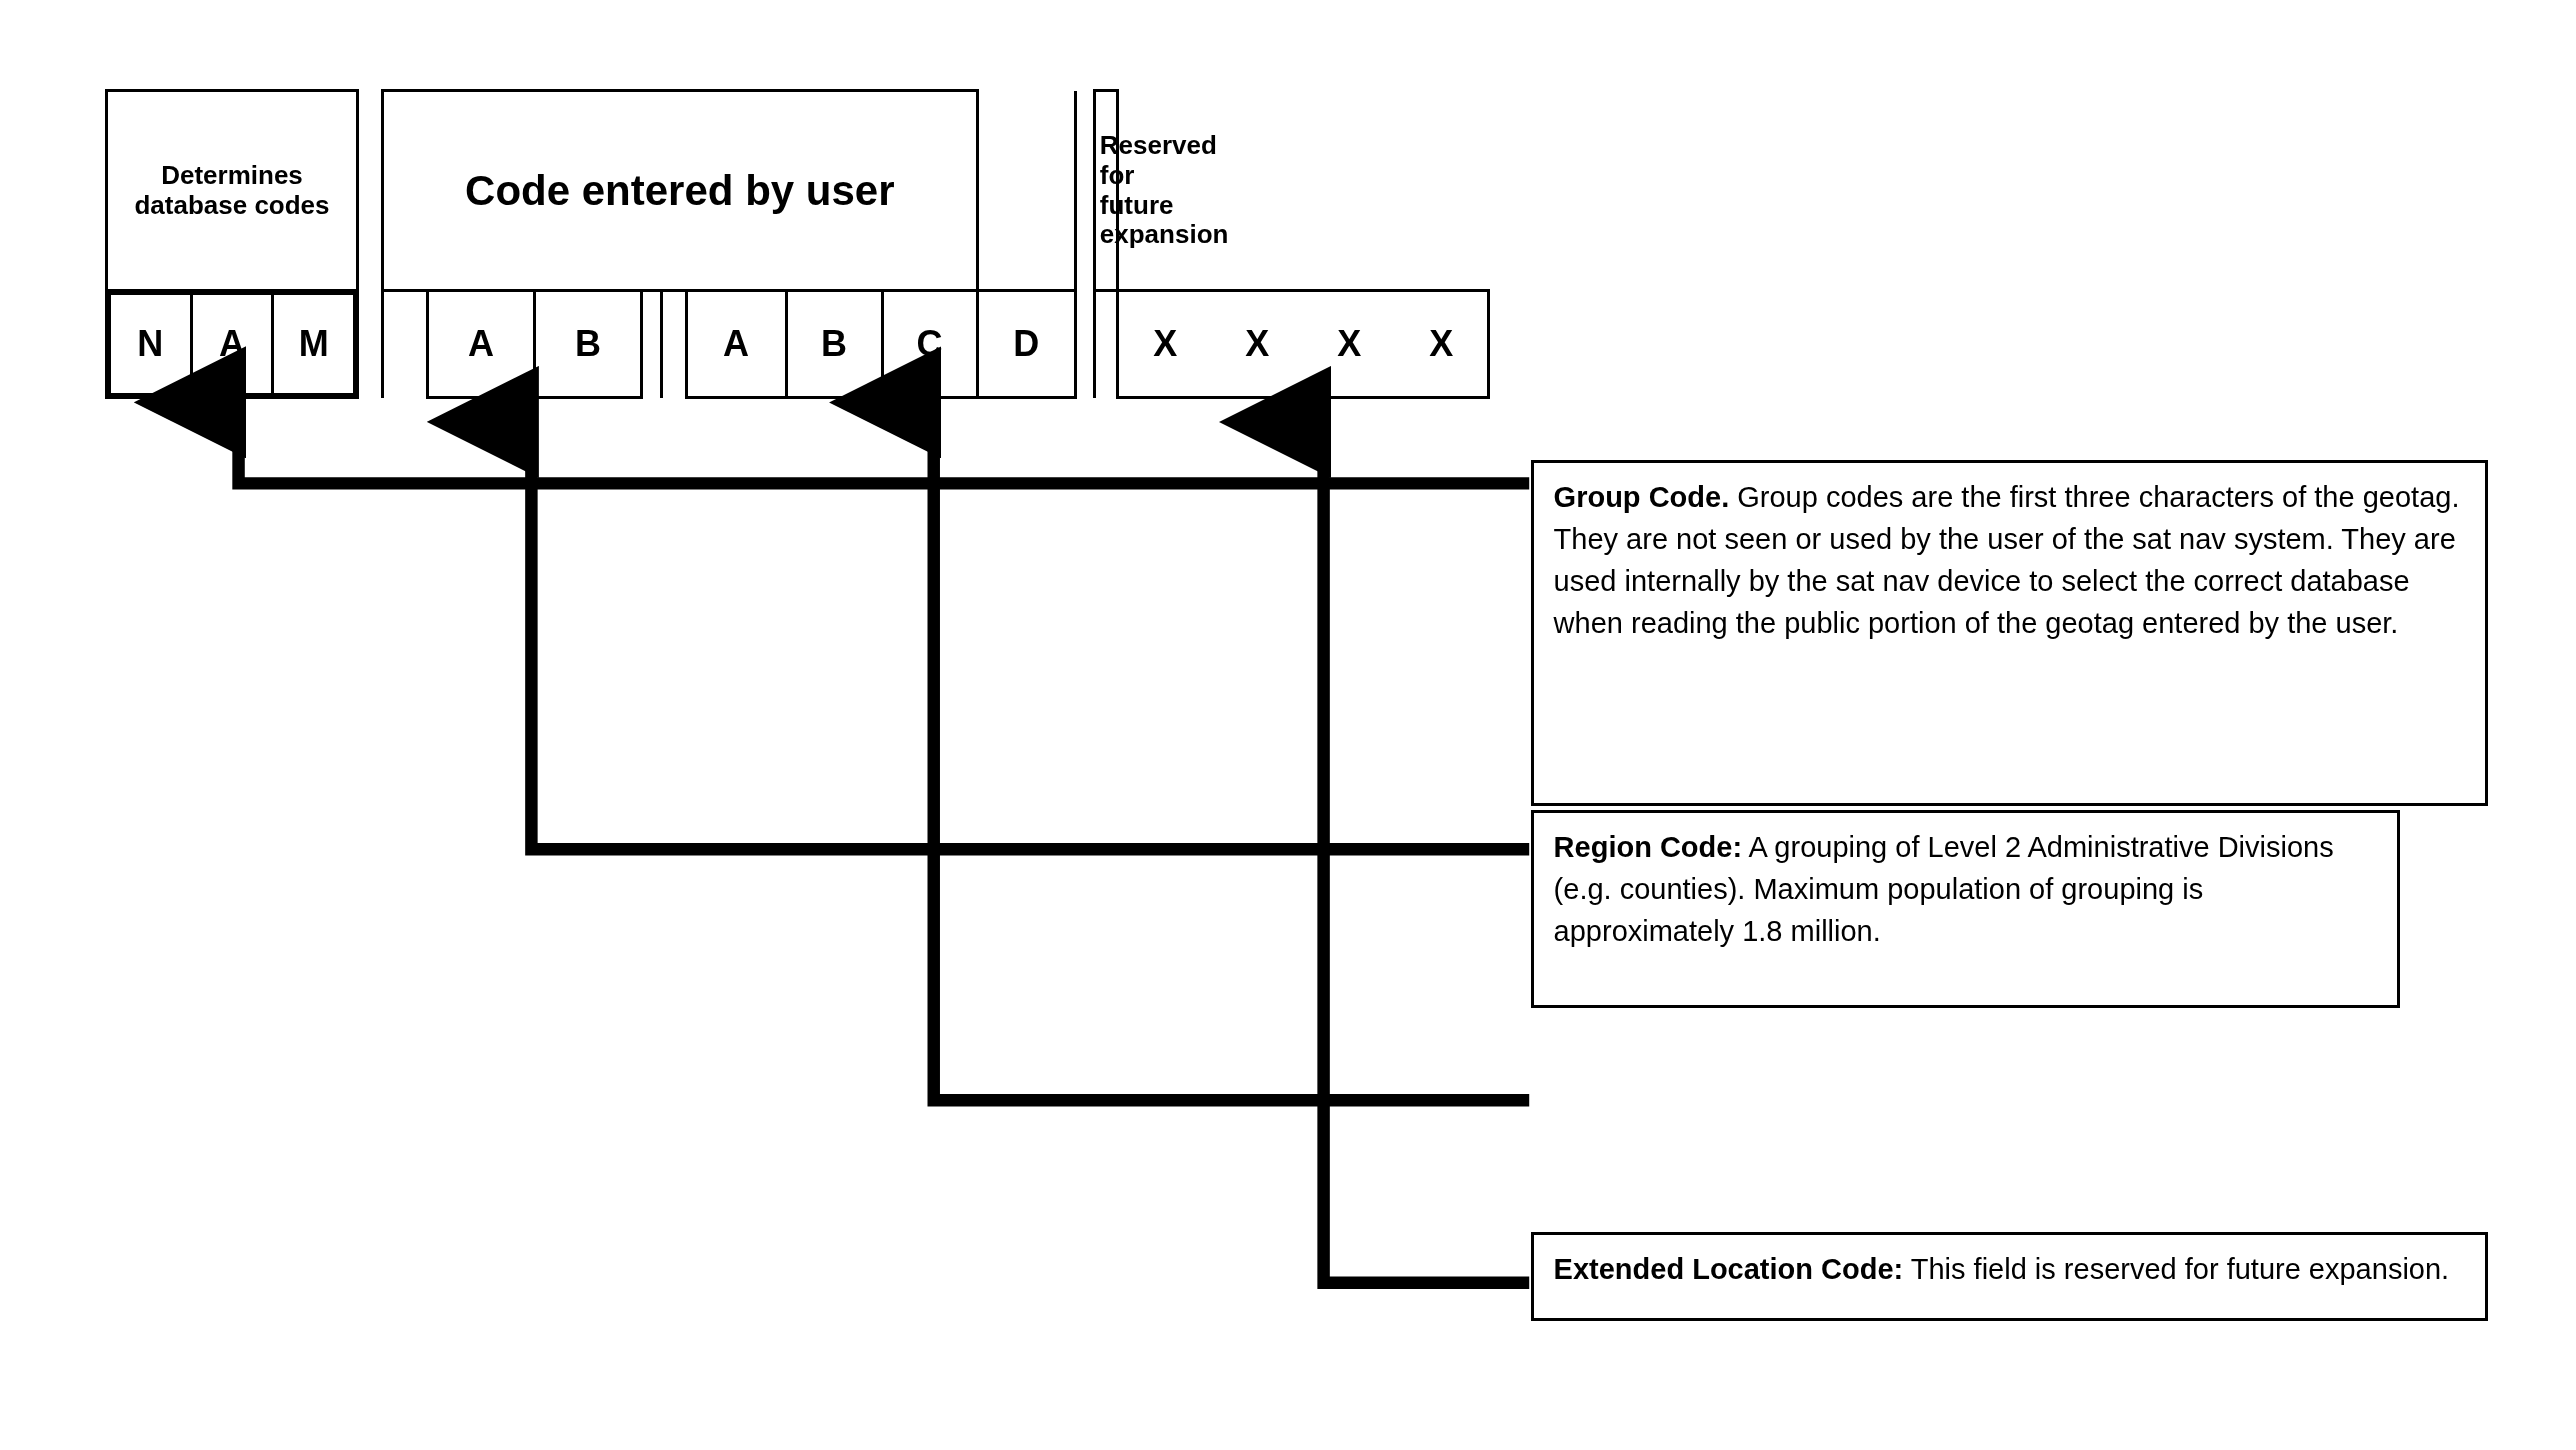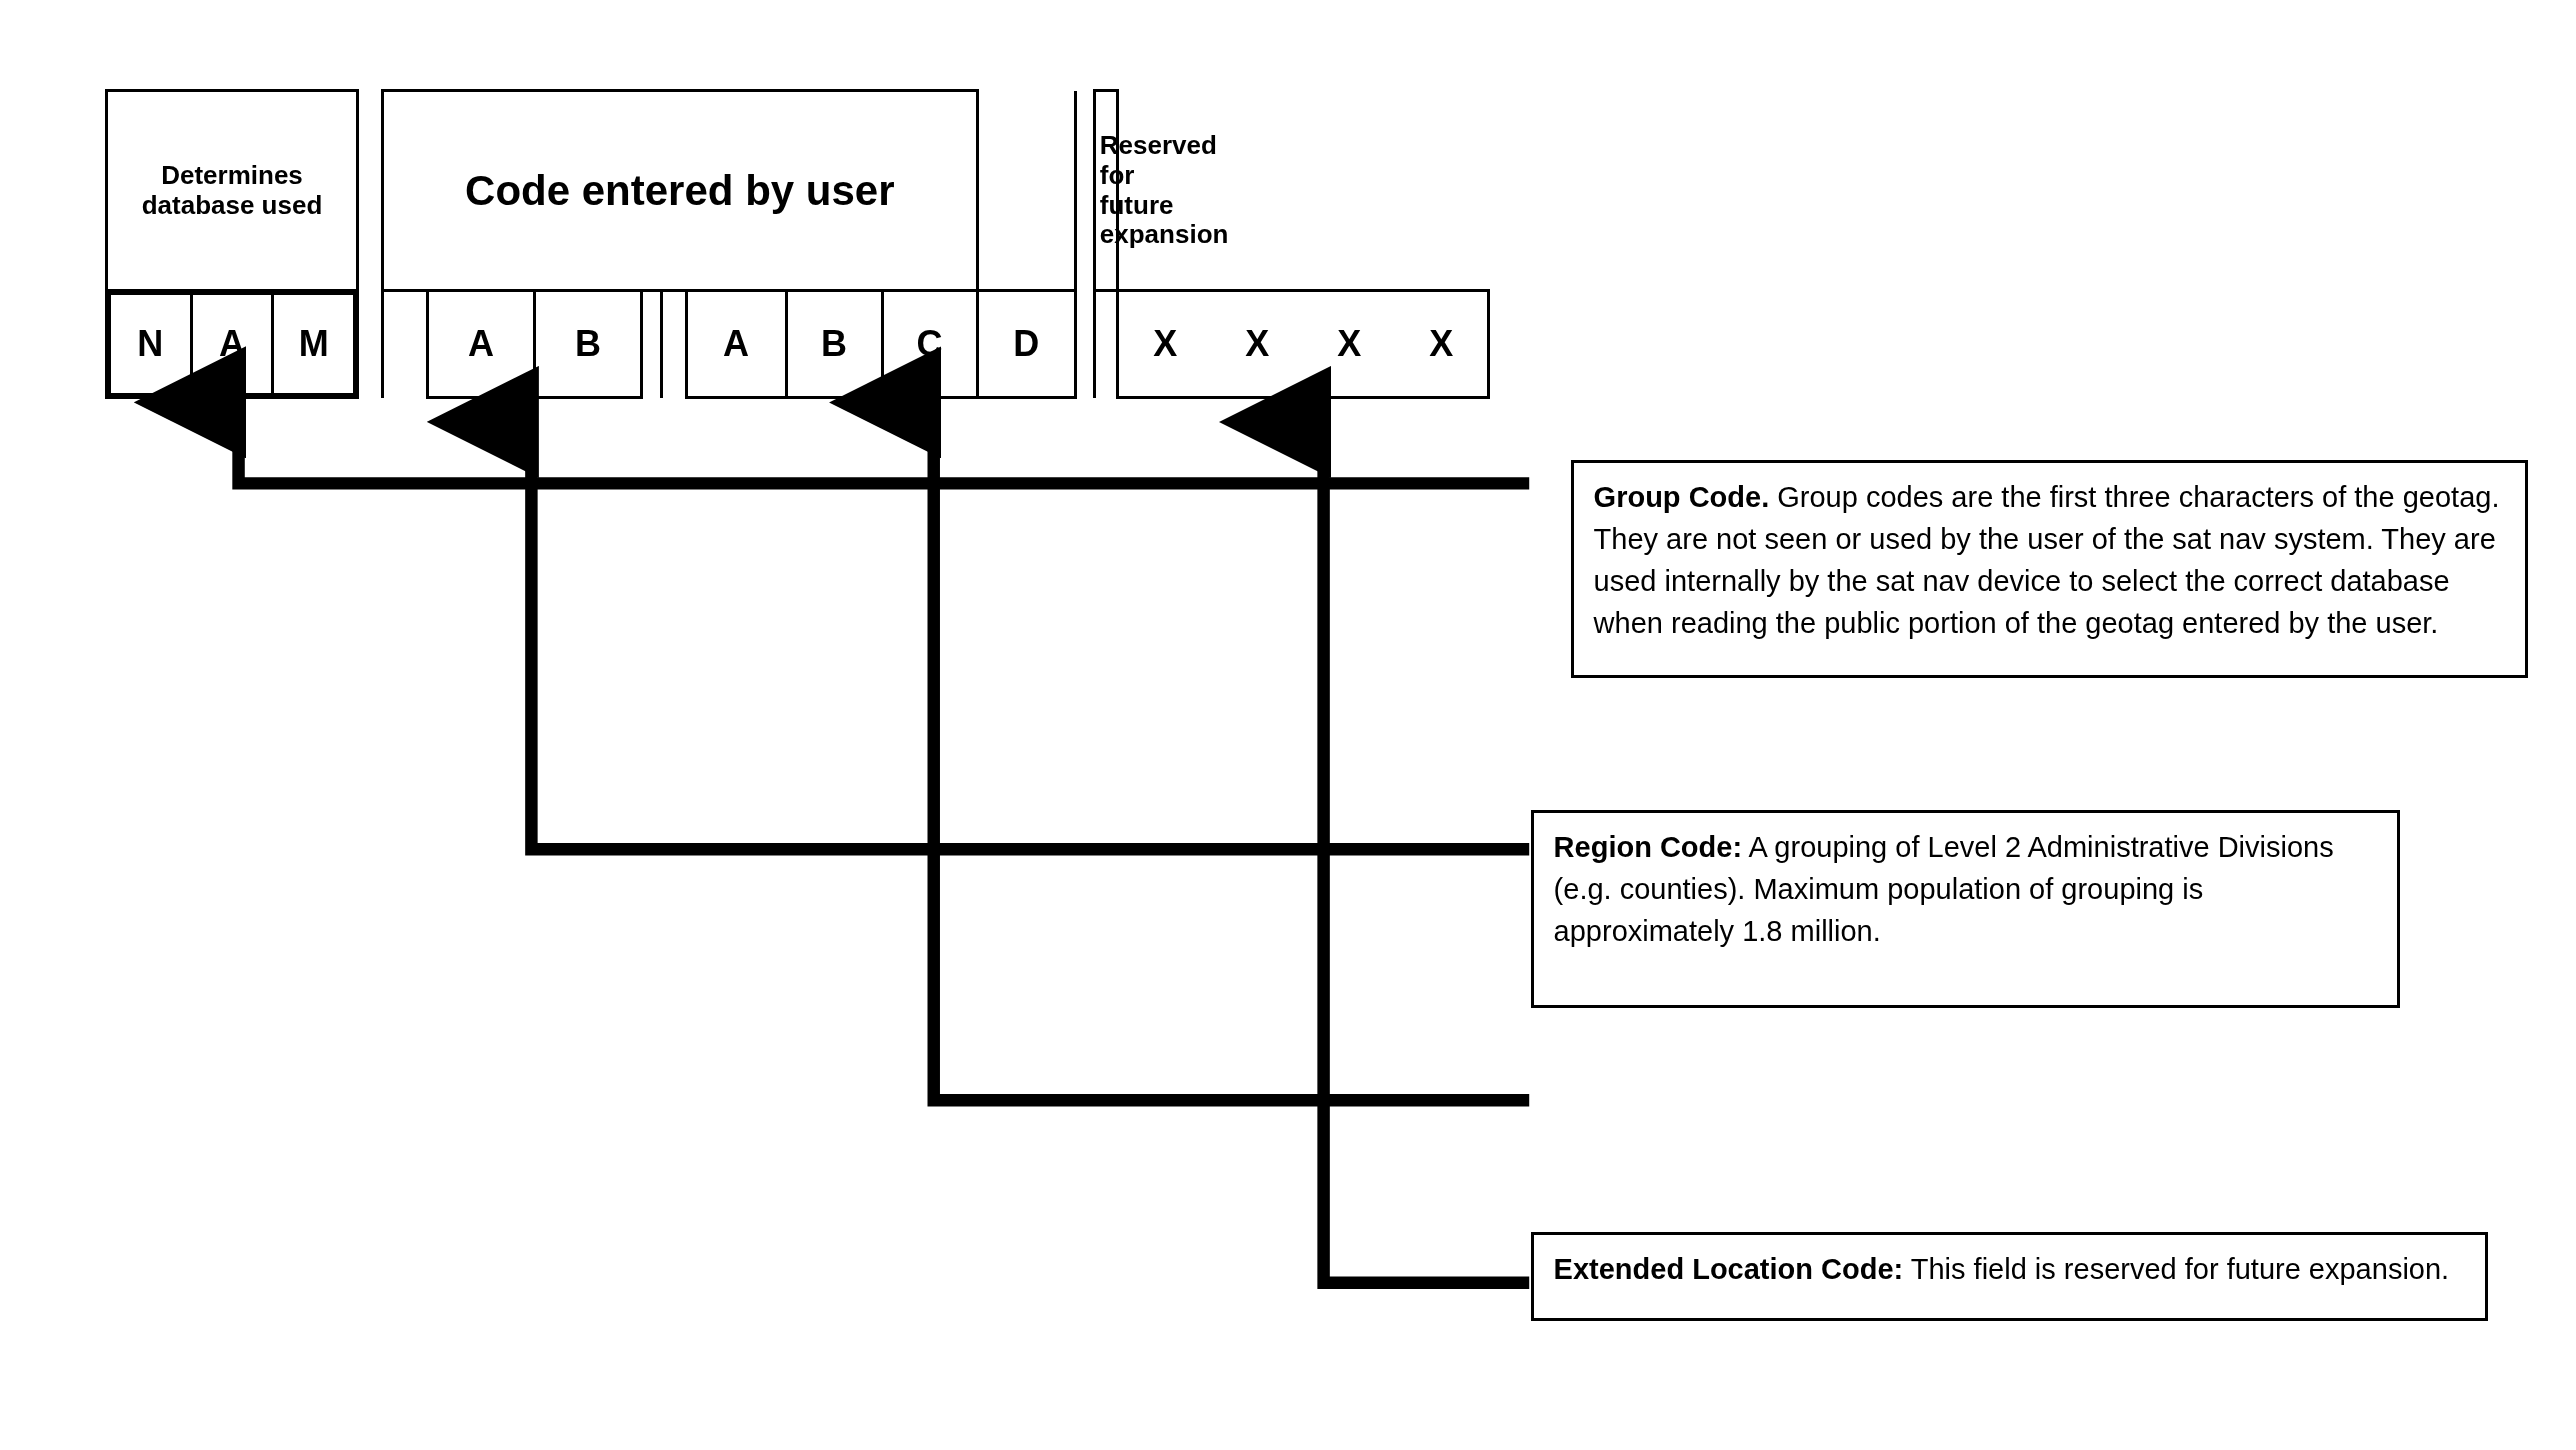--- a/index.html
+++ b/index.html
@@ -101,21 +101,21 @@
     border: 3.6px solid #000000;
     background: #ffffff;
     font-size: 29px;
     line-height: 1.46;
     padding: 12.5px 18px 14.2px 19.6px;
     color: #000000;
   }
   .callout b {
     font-weight: bold;
   }
-  #callout-group    { left: 1531px; top: 460px;  width: 957px; height: 218px; margin-left: 40px; }
+  #callout-group    { left: 1531px; top: 460px;  width: 957px; height: 346px; }
   #callout-region   { left: 1531px; top: 810px;  width: 869px; height: 198px; }
   #callout-location { left: 1531px; top: 1070px; width: 957px; height: 89px; }
   #callout-extended { left: 1531px; top: 1232px; width: 957px; height: 89px; }
 </style>
 </head>
 <body>
 
 <div id="stage">
 
   <table id="code-table">
@@ -131,21 +131,21 @@
       <col style="width:96px">
       <col style="width:95px">
       <col style="width:98px">
       <col style="width:19.6px">
       <col style="width:23px">
       <col style="width:371px">
     </colgroup>
     <tbody>
       <tr class="row-head">
         <td class="t-small" style="white-space:pre-line">Determines
-database used</td>
+database codes</td>
         <td class="spacer-open"></td>
         <td colspan="8" class="t-big">Code entered by user</td>
         <td class="spacer-open"></td>
         <td class="spacer-sides"></td>
         <td class="t-small" style="white-space:pre-line">Reserved for future
 expansion</td>
       </tr>
       <tr class="row-chars">
         <td style="padding:0">
           <table style="width:100%;height:100%;border-collapse:collapse;table-layout:fixed">

